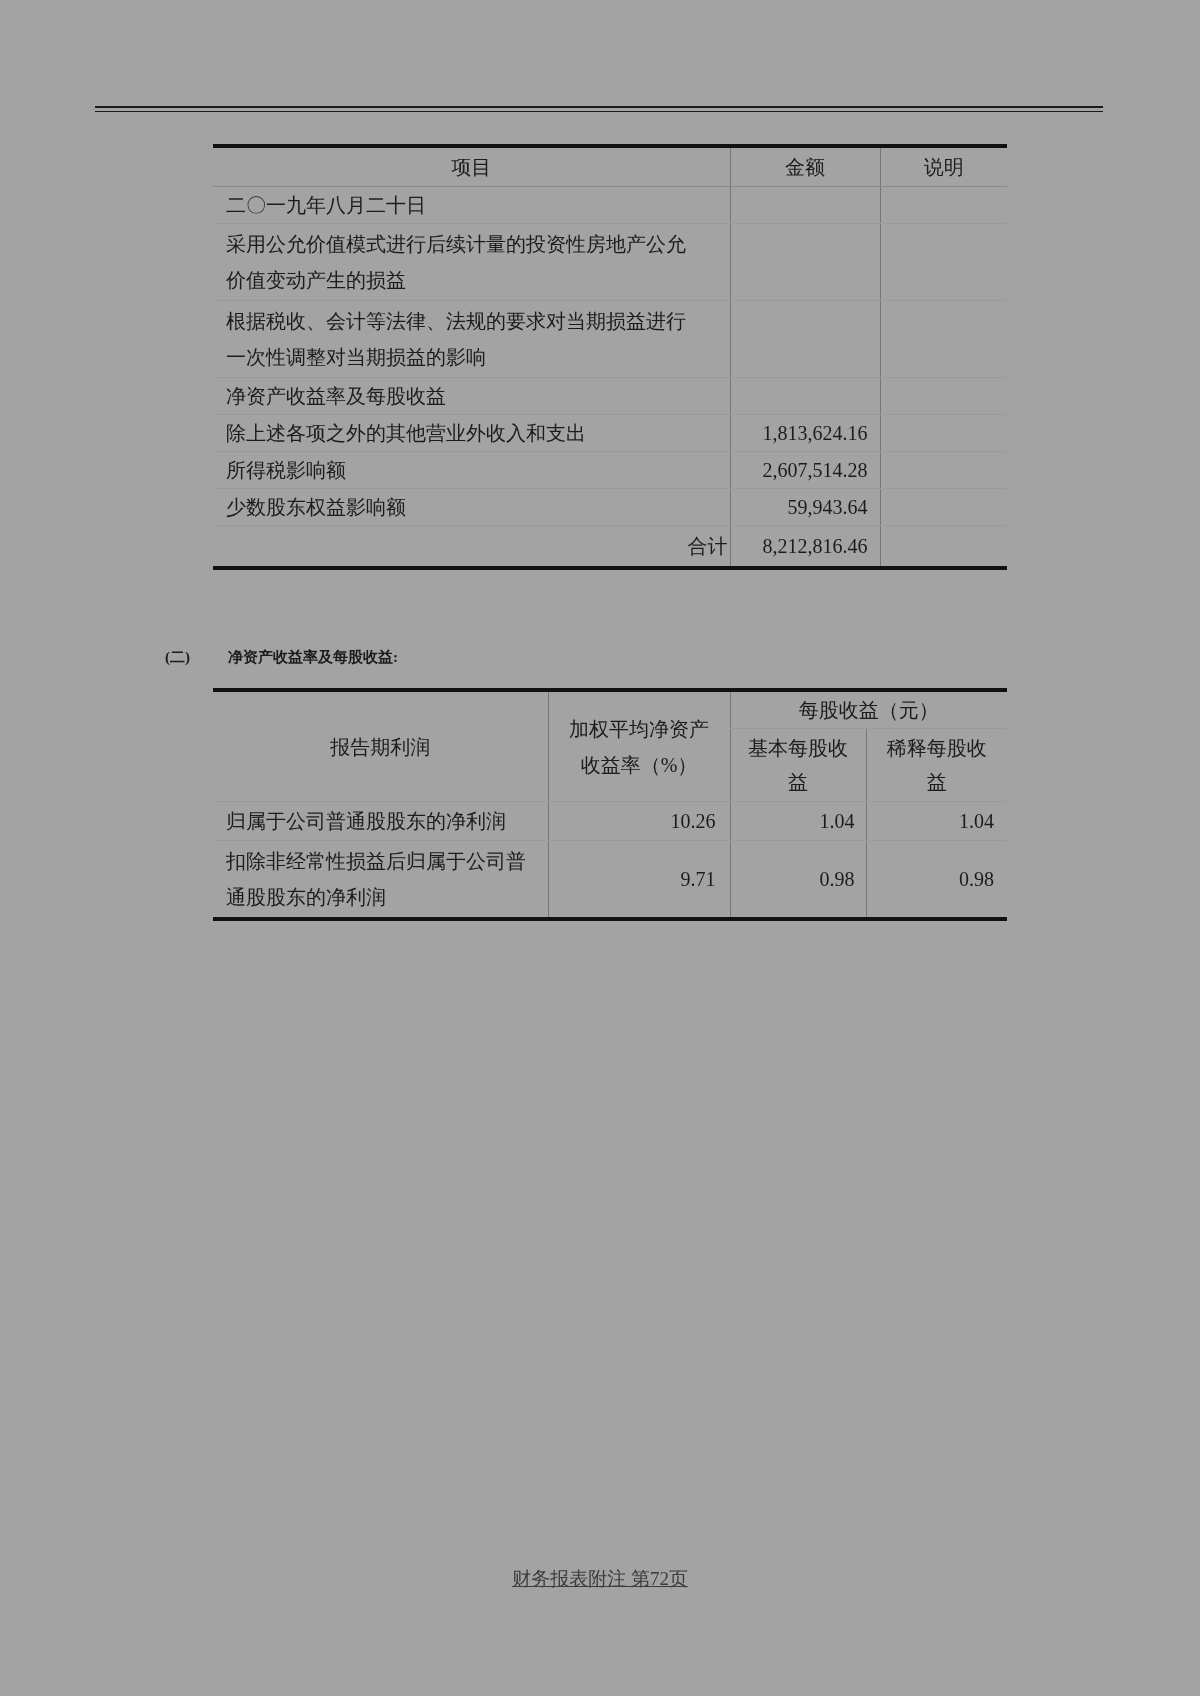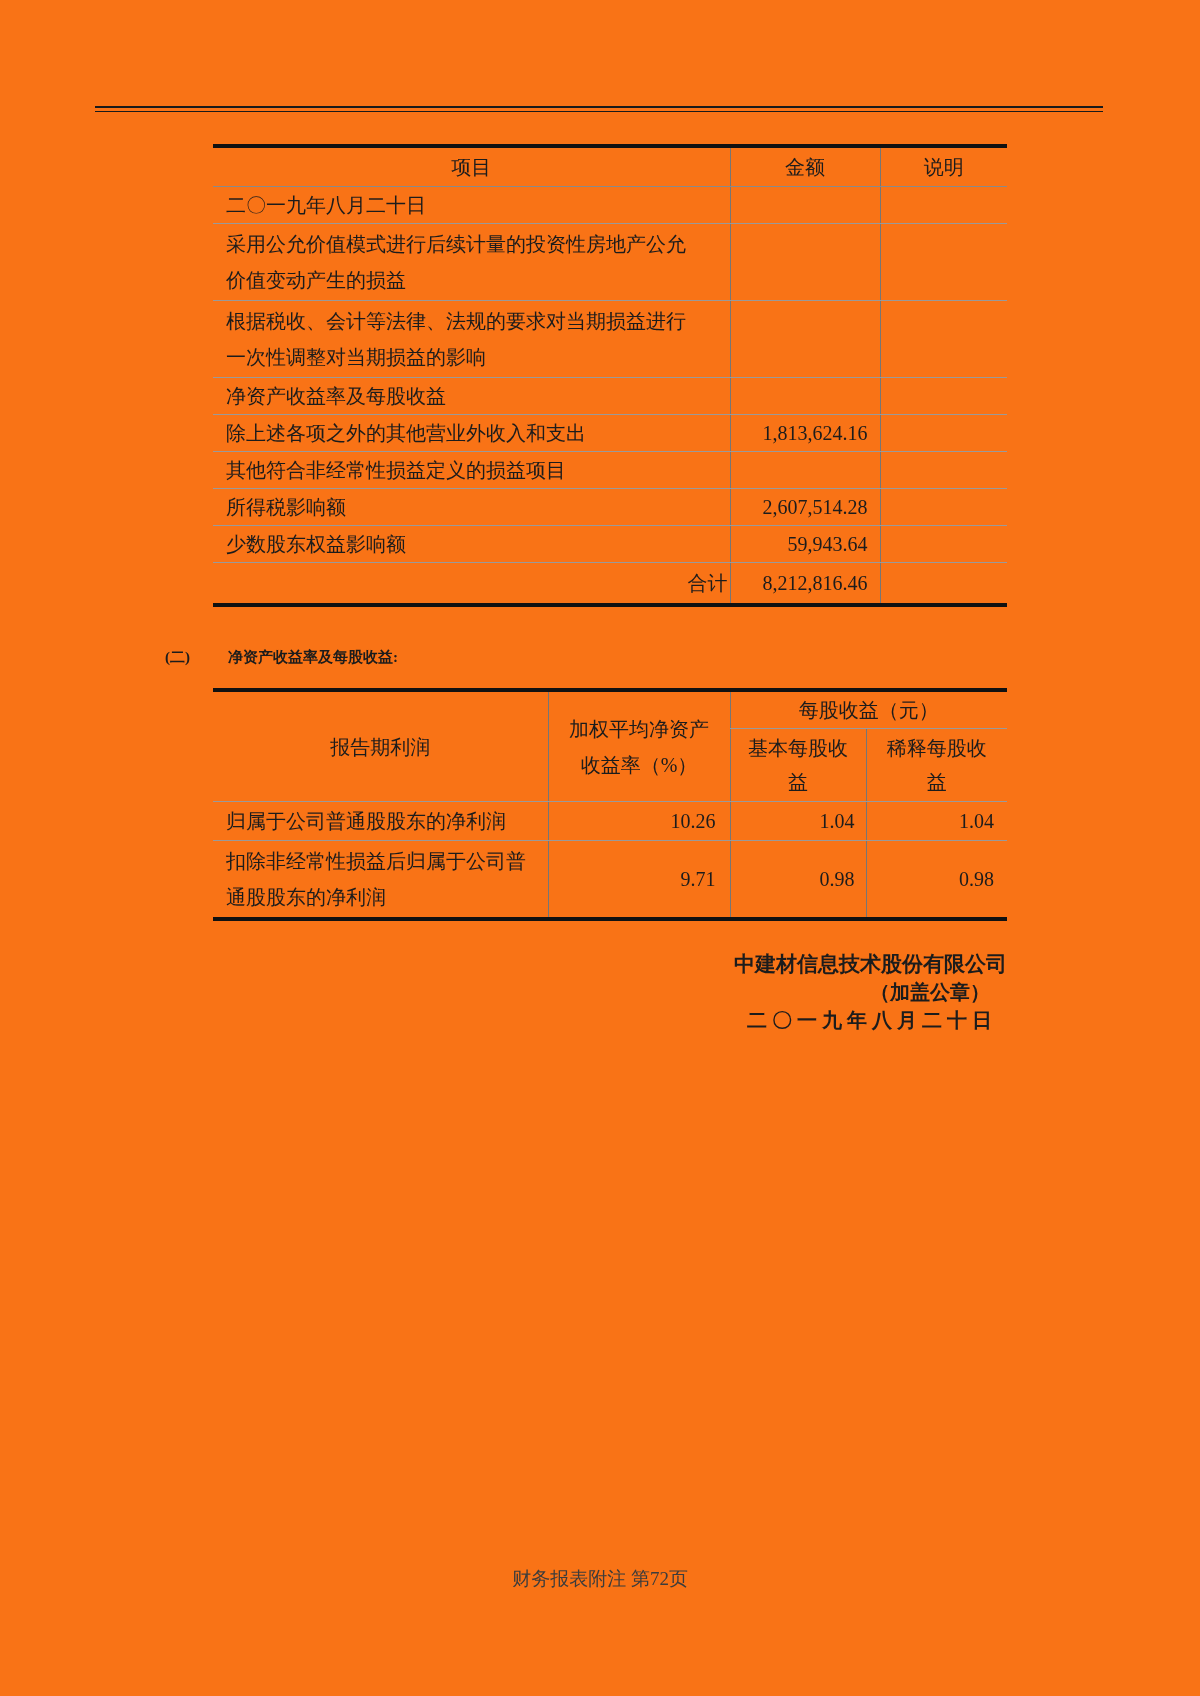--- a/index.html
+++ b/index.html
@@ -1,18 +1,18 @@
 <!DOCTYPE html>
 <html><head>
 <meta charset="utf-8">
 <style>
   * { margin:0; padding:0; box-sizing:border-box; }
   html,body { background:#ffffff; }
   .page {
-    position:relative; width:1200px; height:1696px; background:#f97316;
+    position:relative; width:1200px; height:1696px; background:#a3a3a3;
     font-family:"Liberation Serif","DejaVu Serif",serif;
     color:#1c1c1c;
   }
   .top-rule {
     position:absolute; left:95px; top:106px; width:1008px; height:6px;
     border-top:2px solid #1a1a1a; border-bottom:1px solid #1a1a1a;
   }
   table { border-collapse:collapse; table-layout:fixed; }
   td, th { font-weight:normal; font-size:20px; vertical-align:middle; }
 
@@ -59,21 +59,21 @@
     position:absolute; top:950px; right:193px; width:275px;
     font-weight:bold; line-height:28px;
   }
   .signature .company { font-size:21px; text-align:right; }
   .signature .seal { font-size:20px; text-align:right; padding-right:17px; }
   .signature .date { font-size:20px; text-align:right; padding-right:10px; letter-spacing:5px; }
 
   
   .footer {
     position:absolute; left:0; top:1566px; width:1200px;
-    text-align:center; font-size:19px; color:#3c3c3c;
+    text-align:center; font-size:19px; color:#3c3c3c;text-decoration:underline;
   }
 </style>
 </head>
 <body>
 
 <div class="page">
 
   <div class="top-rule"></div>
 
   <table class="t1">
@@ -108,25 +108,20 @@
         <td class="vline"></td>
       </tr>
       <tr>
         <td class="item">净资产收益率及每股收益</td>
         <td class="vline amt"></td>
         <td class="vline"></td>
       </tr>
       <tr>
         <td class="item">除上述各项之外的其他营业外收入和支出</td>
         <td class="vline amt">1,813,624.16</td>
-        <td class="vline"></td>
-      </tr>
-      <tr>
-        <td class="item">其他符合非经常性损益定义的损益项目</td>
-        <td class="vline amt"></td>
         <td class="vline"></td>
       </tr>
       <tr>
         <td class="item">所得税影响额</td>
         <td class="vline amt">2,607,514.28</td>
         <td class="vline"></td>
       </tr>
       <tr>
         <td class="item">少数股东权益影响额</td>
         <td class="vline amt">59,943.64</td>
@@ -173,23 +168,18 @@
       <tr>
         <td class="item ml">扣除非经常性损益后归属于公司普
 通股股东的净利润</td>
         <td class="vline num roe">9.71</td>
         <td class="vline num basic">0.98</td>
         <td class="vline num diluted">0.98</td>
       </tr>
     </tbody>
   </table>
 
-  <div class="signature">
-    <div class="company">中建材信息技术股份有限公司</div>
-    <div class="seal">（加盖公章）</div>
-    <div class="date">二〇一九年八月二十日</div>
-  </div>
 
   <div class="footer">
     <span>财务报表附注  第72页</span>
   </div>
 
 </div>
 
 </body></html>

